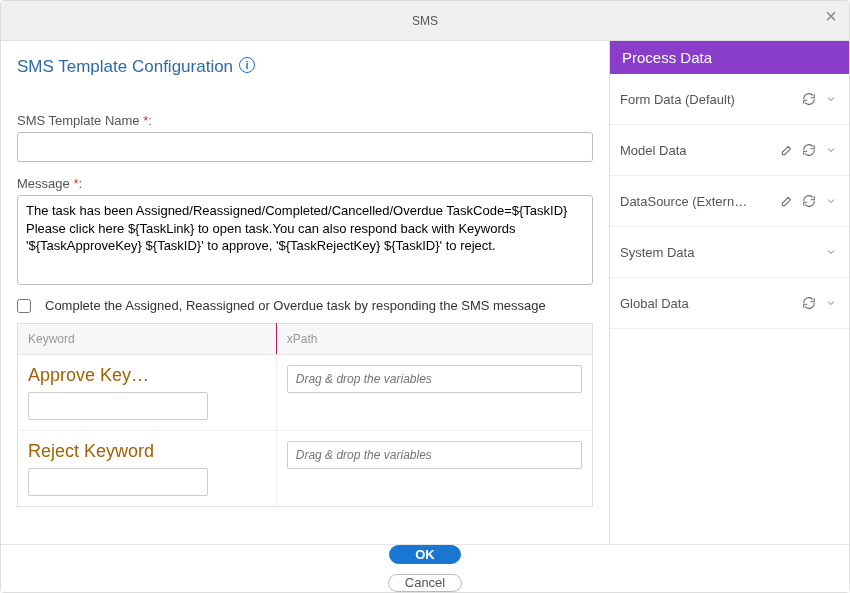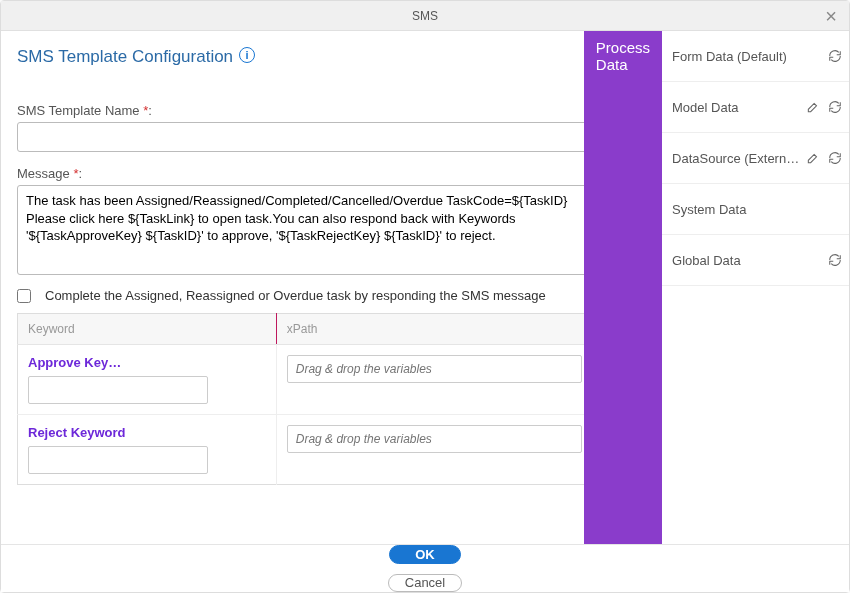--- a/index.html
+++ b/index.html
@@ -16,21 +16,21 @@
   .dialog {
     width: 850px;
     height: 593px;
     background: #fff;
     border: 1px solid #ddd;
     border-radius: 4px;
     display: flex;
     flex-direction: column;
   }
   .titlebar {
-    height: 30px;
+    height: 40px;
     background: #f0f0f0;
     border-bottom: 1px solid #e0e0e0;
     display: flex;
     align-items: center;
     justify-content: center;
     position: relative;
     font-size: 12px;
     color: #555;
   }
   .titlebar .close {
@@ -118,21 +118,21 @@
     border-bottom: 1px solid #e5e5e5;
     width: 45%;
   }
   .kw-table th + th { border-left: 1px solid #be185d; width: 55%; }
   .kw-table td {
     padding: 10px;
     vertical-align: top;
     border-top: 1px solid #eee;
   }
   .kw-table td + td { border-left: 1px solid #eee; }
-  .kw-label { font-size: 13px; color: #6d28d9; margin-bottom: 6px; display:block;font-weight:bold; }
+  .kw-label { font-size: 18px; color: #a16207; margin-bottom: 6px; display:block; }
   .kw-input {
     width: 180px;
     height: 28px;
     border: 1px solid #ccc;
     border-radius: 2px;
     padding: 4px 6px;
     font-size: 12px;
   }
   .drop-input {
     width: 100%;
@@ -144,22 +144,21 @@
     font-style: italic;
     color: #aaa;
     background: #fff;
   }
   
   .sidepanel {
     width: 240px;
     border-left: 1px solid #ddd;
     background: #fff;
     display: flex;
-    flex-direction: row;
-    justify-content: center;
+    flex-direction: column;
   }
   .pd-header {
     background: #8c37cf;
     background: #8a32cb;
     background: #8d3cd2;
     background: #8a2be2;
   }
   .pd-header {
     background: #8d3ad3;
     background: #8d3acb;

